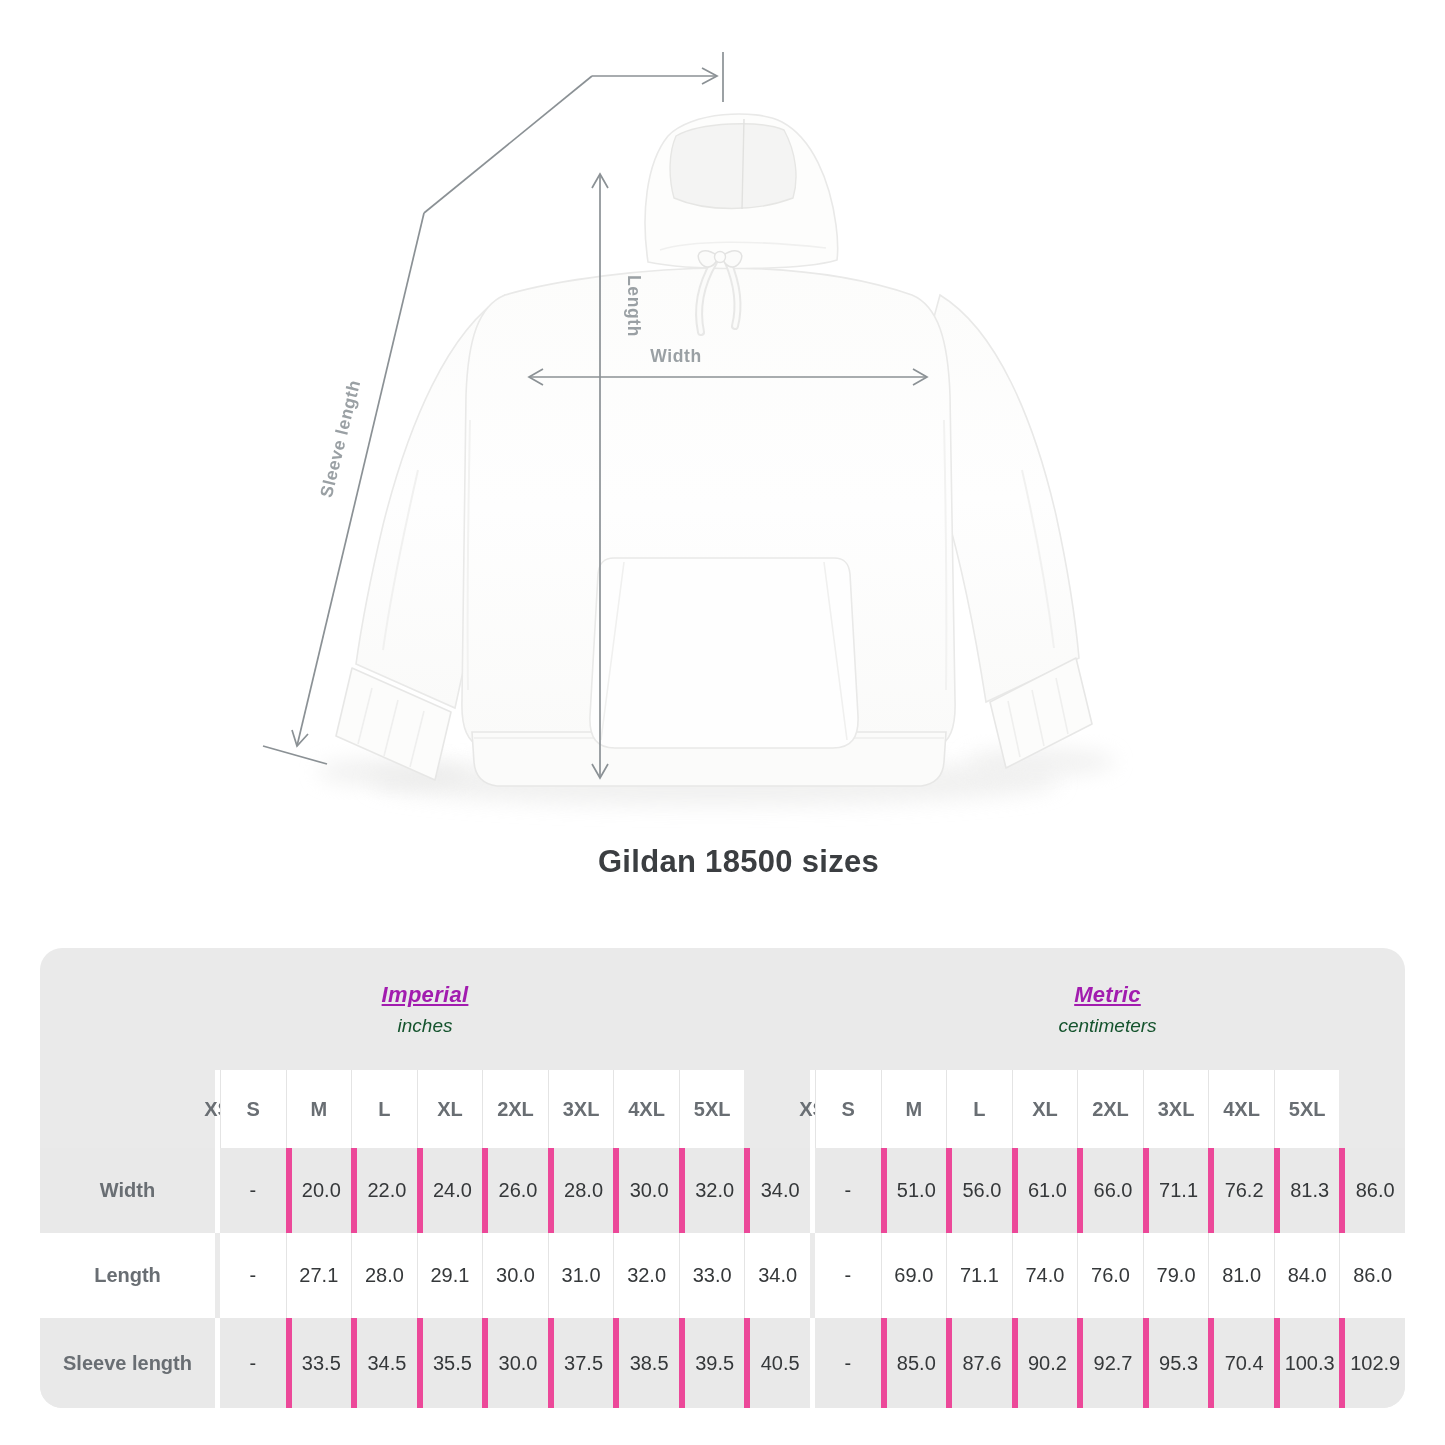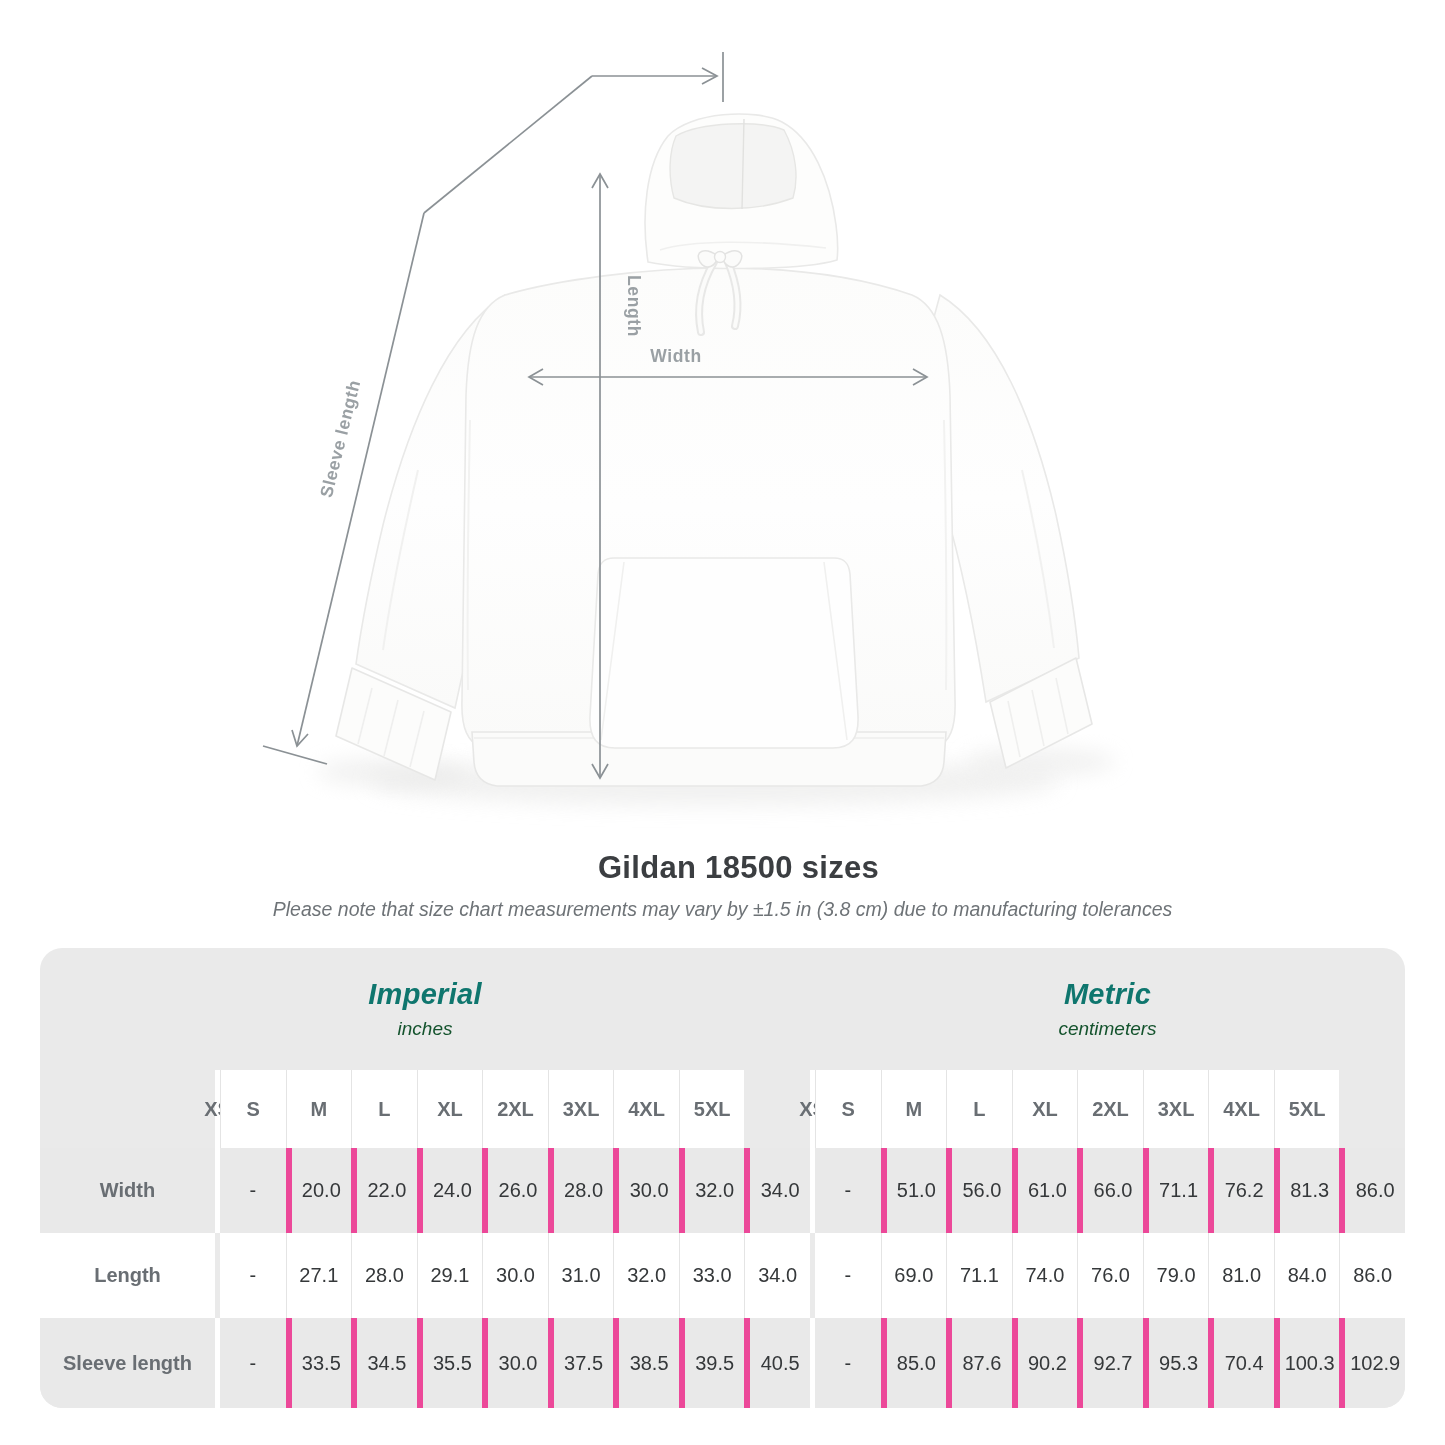--- a/index.html
+++ b/index.html
@@ -5,36 +5,36 @@
   html,body{margin:0;padding:0;}
   body{
     width:1445px;height:1445px;background:#ffffff;position:relative;
     font-family:"Liberation Sans", sans-serif;
     -webkit-font-smoothing:antialiased;
   }
   
   .diagram-wrap{position:absolute;top:0;left:0;width:1445px;height:845px;}
   
   .title-block{position:absolute;top:843px;left:0;width:1445px;text-align:center;}
-  .main-title{font-size:31px;font-weight:bold;color:#3b3e41;margin:7px 0 12px 0;letter-spacing:.3px;padding-left:32px;}
+  .main-title{font-size:31px;font-weight:bold;color:#3b3e41;margin:1px 0 12px 0;letter-spacing:.3px;padding-left:32px;}
   .note{font-size:19.5px;font-style:italic;color:#6e7377;margin:0;}
   
   .size-table{
     position:absolute;top:948px;left:40px;width:1365px;height:460px;
     background:#eaeaea;border-radius:22px;overflow:hidden;
   }
   .trow{display:grid;grid-template-columns:175px 5px repeat(9,1fr) 5px repeat(9,1fr);}
   .unit-row{height:122px;}
   .size-row{height:78px;}
   .data-row{height:85px;}
   .data-row.last{height:90px;}
   .unit-cell{display:flex;flex-direction:column;align-items:center;justify-content:center;gap:7px;}
   .unit-cell.imperial{grid-column:1/12;}
   .unit-cell.metric{grid-column:12/22;}
-  .unit-name{font-size:29px;font-weight:bold;font-style:italic;color:#0f766e;letter-spacing:.3px;}
+  .unit-name{font-size:22px;font-weight:bold;font-style:italic;color:#a21caf;letter-spacing:.3px;text-decoration:underline;}
   .unit-sub{font-size:19px;font-style:italic;color:#14532d;}
   .cell{display:flex;align-items:center;justify-content:center;font-size:20px;color:#35383a;}
   .label-cell,.head-cell{font-weight:bold;color:#696e73;}
   .row-white .cell{background:#ffffff;}
   .row-gray  .cell{background:#e9e9e9;}
   .row-white .spacer{background:#eaeaea;}
   .row-gray  .spacer{background:#ffffff;}
   .row-white .bl{border-left:1px solid #e4e4e4;}
   .row-gray  .bl{border-left:6px solid #ec4899;}
   .spacer{background:transparent;}
@@ -132,21 +132,20 @@
   </g>
 
   <text class="measure-label" x="628" y="306" text-anchor="middle" transform="rotate(90 628 306)">Length</text>
   <text class="measure-label" x="676" y="362" text-anchor="middle">Width</text>
   <text class="measure-label" x="346" y="440" text-anchor="middle" transform="rotate(-76 346 440)">Sleeve length</text>
 </svg>
 </div>
 
 <div class="title-block">
   <div class="main-title">Gildan 18500 sizes</div>
-  <p class="note">Please note that size chart measurements may vary by ±1.5 in (3.8 cm) due to manufacturing tolerances</p>
 </div>
 
 <div class="size-table">
   <div class="trow unit-row">
     <div class="unit-cell imperial">
       <span class="unit-name">Imperial</span>
       <span class="unit-sub">inches</span>
     </div>
     <div class="unit-cell metric">
       <span class="unit-name">Metric</span>

